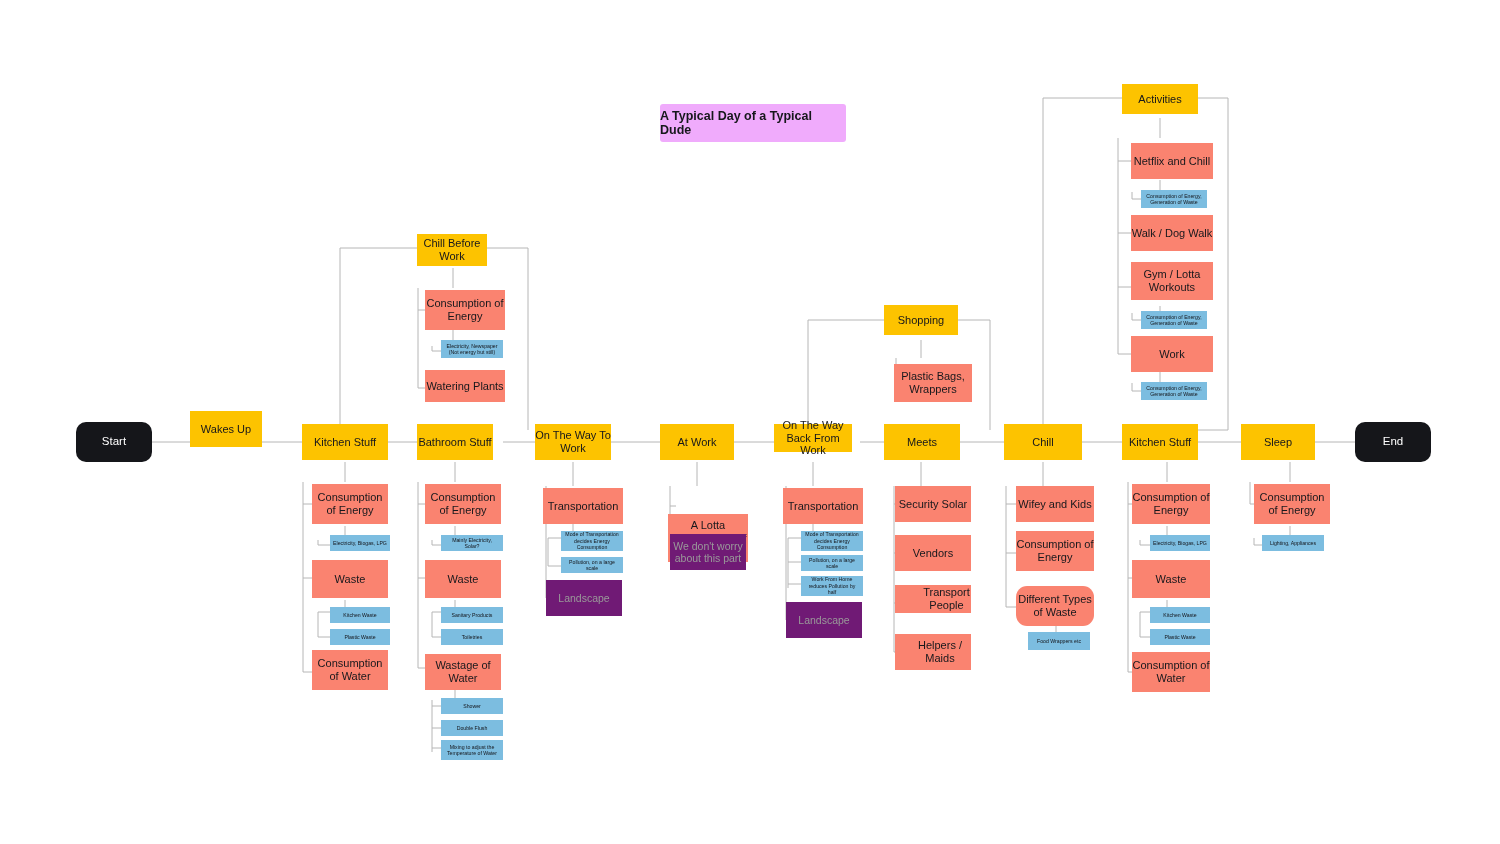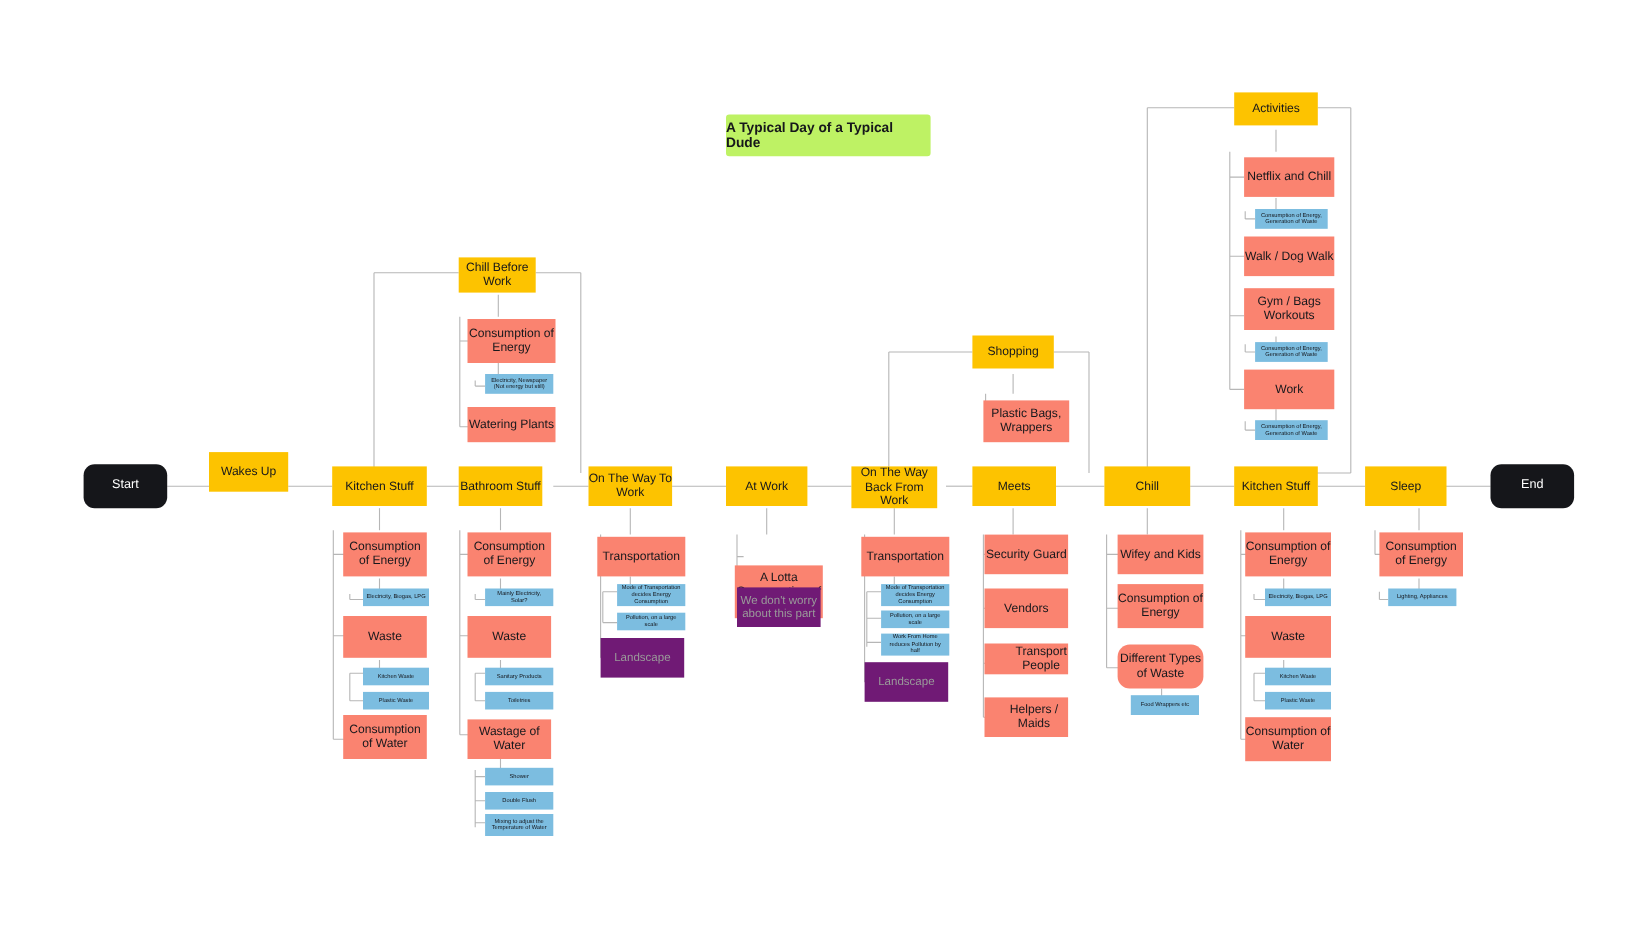--- a/index.html
+++ b/index.html
@@ -6,21 +6,21 @@
   body{width:1500px;height:844px;position:relative;overflow:hidden;
        font-family:"Liberation Sans","DejaVu Sans",sans-serif;color:#1b1b1f;}
   #canvas{position:absolute;left:0;top:0;width:1500px;height:844px;}
   .node{position:absolute;box-sizing:border-box;display:flex;align-items:center;
         justify-content:center;text-align:center;line-height:1.18;z-index:3;}
   .term{background:#15161a;color:#ffffff;border-radius:10px;font-size:11.5px;}
   .stage{background:#fdc300;color:#16171b;font-size:11px;}
   .sub{background:#fa8370;color:#17181c;font-size:11px;}
   .note{background:#7cbde0;color:#14151a;font-size:5.2px;padding:2px 3px;line-height:1.25;}
   .ghost{background:#701a75;color:#9a9a9a;font-size:10.5px;}
-  .title{position:absolute;background:#bef264;border-radius:3px;color:#16171b;
+  .title{position:absolute;background:#f0abfc;border-radius:3px;color:#16171b;
          font-weight:bold;font-size:12.5px;display:flex;align-items:center;
          justify-content:center;z-index:3;}
   svg{position:absolute;left:0;top:0;overflow:visible;z-index:1;}
   .ln{stroke:#b6b6b6;stroke-width:1;fill:none;}
 </style>
 </head>
 <body>
 
 <div id="canvas">
 
@@ -98,21 +98,21 @@
   <div class="title" style="left:660px;top:104px;width:186px;height:38px;">A Typical Day of a Typical Dude</div>
 
   <div class="node term" style="left:76px;top:422px;width:76px;height:40px;">Start</div>
   <div class="node term" style="left:1355px;top:422px;width:76px;height:40px;">End</div>
 
   <div class="node stage" style="left:190px;top:411px;width:72px;height:36px;">Wakes Up</div>
   <div class="node stage" style="left:302px;top:424px;width:86px;height:36px;">Kitchen Stuff</div>
   <div class="node stage" style="left:417px;top:424px;width:76px;height:36px;">Bathroom Stuff</div>
   <div class="node stage" style="left:535px;top:424px;width:76px;height:36px;">On The Way To Work</div>
   <div class="node stage" style="left:660px;top:424px;width:74px;height:36px;">At Work</div>
-  <div class="node stage" style="left:774px;top:424px;width:78px;height:38px;">On The Way Back From Work</div>
+  <div class="node stage" style="left:774px;top:424px;width:78px;height:28px;">On The Way Back From Work</div>
   <div class="node stage" style="left:884px;top:424px;width:76px;height:36px;">Meets</div>
   <div class="node stage" style="left:1004px;top:424px;width:78px;height:36px;">Chill</div>
   <div class="node stage" style="left:1122px;top:424px;width:76px;height:36px;">Kitchen Stuff</div>
   <div class="node stage" style="left:1241px;top:424px;width:74px;height:36px;">Sleep</div>
 
   <div class="node stage" style="left:417px;top:234px;width:70px;height:32px;">Chill Before Work</div>
   <div class="node sub" style="left:425px;top:290px;width:80px;height:40px;">Consumption of Energy</div>
   <div class="node note" style="left:441px;top:340px;width:62px;height:18px;">Electricity, Newspaper (Not energy but still)</div>
   <div class="node sub" style="left:425px;top:370px;width:80px;height:32px;">Watering Plants</div>
 
@@ -143,35 +143,35 @@
 
   <div class="node stage" style="left:884px;top:305px;width:74px;height:30px;">Shopping</div>
   <div class="node sub" style="left:894px;top:364px;width:78px;height:38px;">Plastic Bags, Wrappers</div>
 
   <div class="node sub" style="left:783px;top:488px;width:80px;height:36px;">Transportation</div>
   <div class="node note" style="left:801px;top:531px;width:62px;height:20px;">Mode of Transportation decides Energy Consumption</div>
   <div class="node note" style="left:801px;top:555px;width:62px;height:16px;">Pollution, on a large scale</div>
   <div class="node note" style="left:801px;top:576px;width:62px;height:20px;">Work From Home reduces Pollution by half</div>
   <div class="node ghost" style="left:786px;top:602px;width:76px;height:36px;">Landscape</div>
 
-  <div class="node sub" style="left:895px;top:486px;width:76px;height:36px;">Security Guard</div>
+  <div class="node sub" style="left:895px;top:486px;width:76px;height:36px;">Security Solar</div>
   <div class="node sub" style="left:895px;top:535px;width:76px;height:36px;">Vendors</div>
   <div class="node sub" style="left:895px;top:585px;width:76px;height:28px;padding-left:27px;">Transport People</div>
   <div class="node sub" style="left:895px;top:634px;width:76px;height:36px;padding-left:14px;">Helpers / Maids</div>
 
   <div class="node sub" style="left:1016px;top:486px;width:78px;height:36px;">Wifey and Kids</div>
   <div class="node sub" style="left:1016px;top:531px;width:78px;height:40px;">Consumption of Energy</div>
   <div class="node sub" style="left:1016px;top:586px;width:78px;height:40px;border-radius:11px;">Different Types of Waste</div>
   <div class="node note" style="left:1028px;top:632px;width:62px;height:18px;">Food Wrappers etc</div>
 
   <div class="node stage" style="left:1122px;top:84px;width:76px;height:30px;">Activities</div>
   <div class="node sub" style="left:1131px;top:143px;width:82px;height:36px;text-align:right;">Netflix and Chill</div>
   <div class="node note" style="left:1141px;top:190px;width:66px;height:18px;">Consumption of Energy, Generation of Waste</div>
   <div class="node sub" style="left:1131px;top:215px;width:82px;height:36px;">Walk / Dog Walk</div>
-  <div class="node sub" style="left:1131px;top:262px;width:82px;height:38px;">Gym / Bags Workouts</div>
+  <div class="node sub" style="left:1131px;top:262px;width:82px;height:38px;">Gym / Lotta Workouts</div>
   <div class="node note" style="left:1141px;top:311px;width:66px;height:18px;">Consumption of Energy, Generation of Waste</div>
   <div class="node sub" style="left:1131px;top:336px;width:82px;height:36px;">Work</div>
   <div class="node note" style="left:1141px;top:382px;width:66px;height:18px;">Consumption of Energy, Generation of Waste</div>
 
   <div class="node sub" style="left:1132px;top:484px;width:78px;height:40px;">Consumption of Energy</div>
   <div class="node note" style="left:1150px;top:535px;width:60px;height:16px;">Electricity, Biogas, LPG</div>
   <div class="node sub" style="left:1132px;top:560px;width:78px;height:38px;">Waste</div>
   <div class="node note" style="left:1150px;top:607px;width:60px;height:16px;">Kitchen Waste</div>
   <div class="node note" style="left:1150px;top:629px;width:60px;height:16px;">Plastic Waste</div>
   <div class="node sub" style="left:1132px;top:652px;width:78px;height:40px;">Consumption of Water</div>

